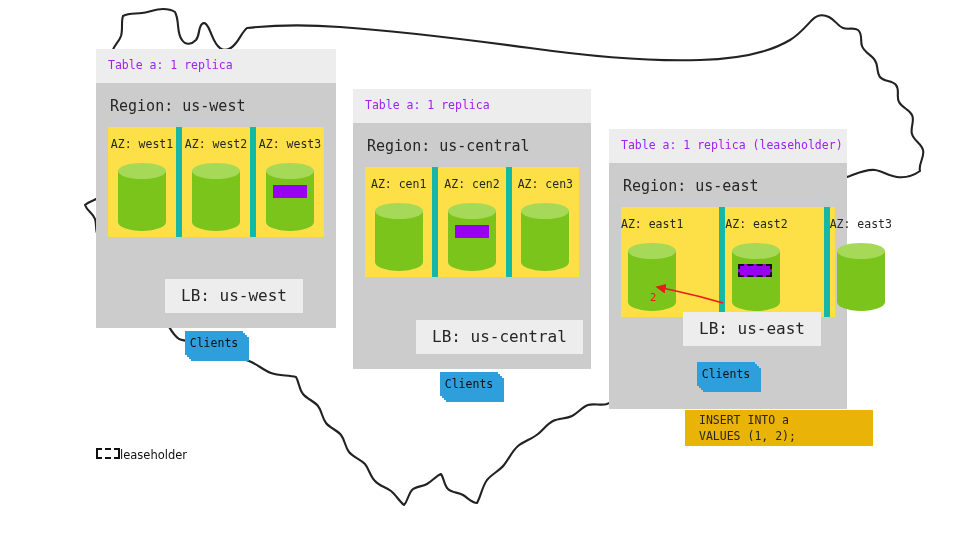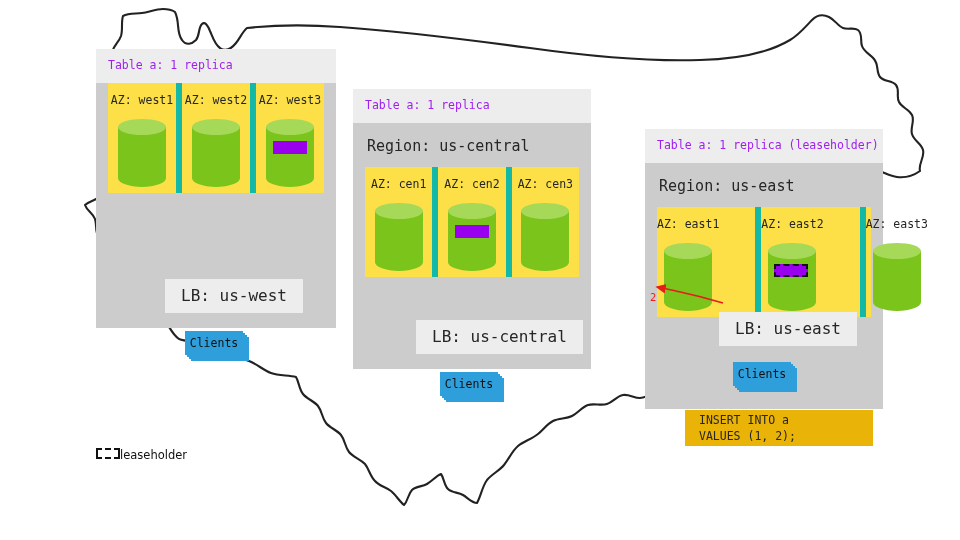--- a/index.html
+++ b/index.html
@@ -229,20 +229,21 @@
          C112,65 110,58 112,52 C114,45 119,42 121,36
          C123,29 121,22 123,16
          C129,13 136,14 142,13 C149,12 156,9 163,9
          C168,9 172,10 175,12 Z"></path>
     <path fill="none" stroke="#222222" stroke-width="2.0" stroke-linecap="round" stroke-linejoin="round" d="M768,274 C775,268 783,262 790,256 C796,251 802,247 807,242
          C803,249 798,256 792,262 C786,268 779,272 768,274 Z"></path>
   </svg>
 
   <div class="region" id="region-us-west" style="left:96px;top:49px;width:240px;height:279px;">
     <div class="region-title">Table a: 1 replica</div>
+    <div class="region-name">Region: us-west</div>
     <div class="az-strip" style="height:110px;">
       <div class="az">
         <span class="az-label">AZ: west1</span>
         <div class="cyl">
           <div class="cyl-body"></div>
           <div class="cyl-top"></div>
         </div>
       </div>
       <div class="az">
         <span class="az-label">AZ: west2</span>
@@ -298,21 +299,21 @@
     </div>
     <div class="lb" style="left:63px;top:231px;">LB: us-central</div>
     <div class="clients" style="left:87px;top:283px;">
       <div class="sheet s3"></div>
       <div class="sheet s2"></div>
       <div class="sheet s1"></div>
       <div class="sheet front">Clients</div>
     </div>
   </div>
 
-  <div class="region" id="region-us-east" style="left:609px;top:129px;width:238px;height:280px;margin-left:36px;">
+  <div class="region" id="region-us-east" style="left:609px;top:129px;width:238px;height:280px;">
     <div class="region-title">Table a: 1 replica (leaseholder)</div>
     <div class="region-name">Region: us-east</div>
     <div class="az-strip" style="height:110px;gap:36px;">
       <div class="az">
         <span class="az-label">AZ: east1</span>
         <div class="cyl">
           <div class="cyl-body"></div>
           <div class="cyl-top"></div>
         </div>
       </div>

